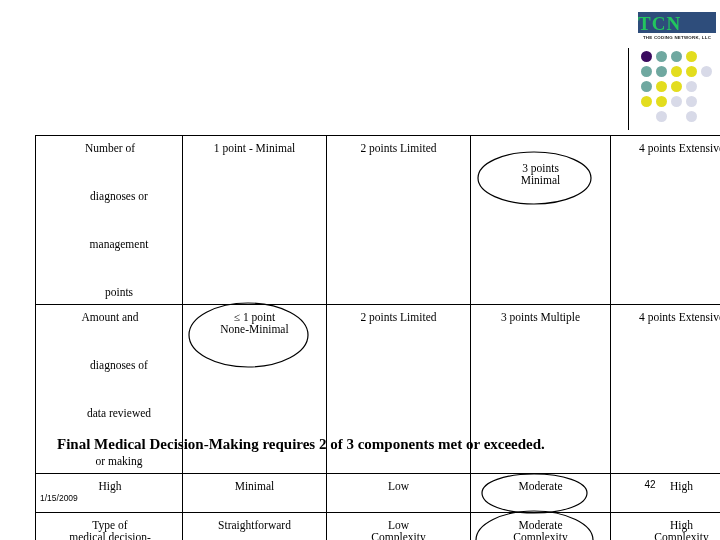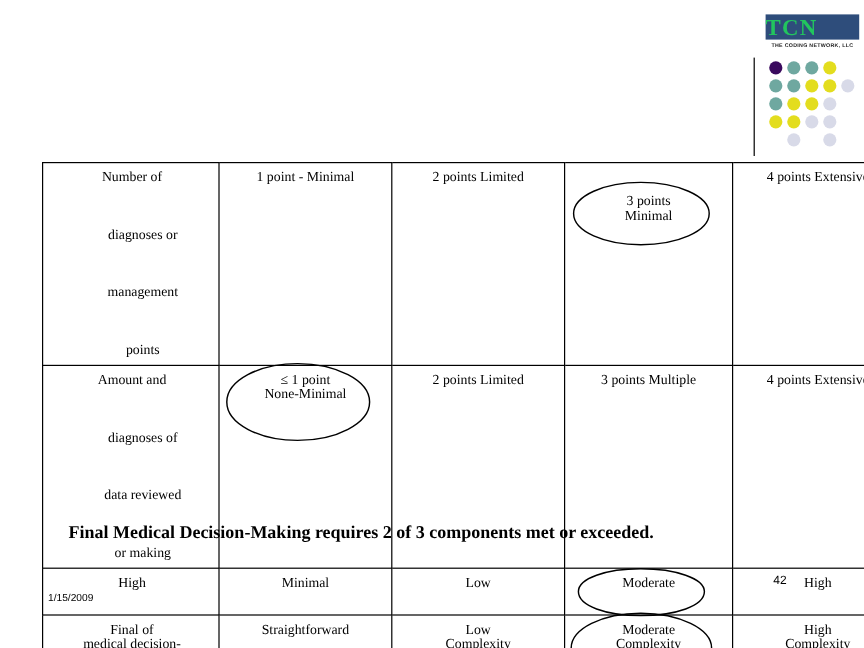--- a/index.html
+++ b/index.html
@@ -302,21 +302,21 @@
           <span>Moderate</span>
         </div>
       </td>
       <td class="c5 valcell">
         <span>High</span>
       </td>
     </tr>
 
     <tr class="r4">
       <td class="c1 rowlabel">
-        <span class="ind1">Final of</span>
+        <span class="ind1">Type of</span>
         <span class="ind1">medical decision-</span>
         <span class="ind2">order</span>
       </td>
       <td class="c2 valcell">
         <span>Straightforward</span>
       </td>
       <td class="c3 valcell">
         <span class="ind1">Low</span>
         <span class="ind1">Complexity</span>
       </td>

